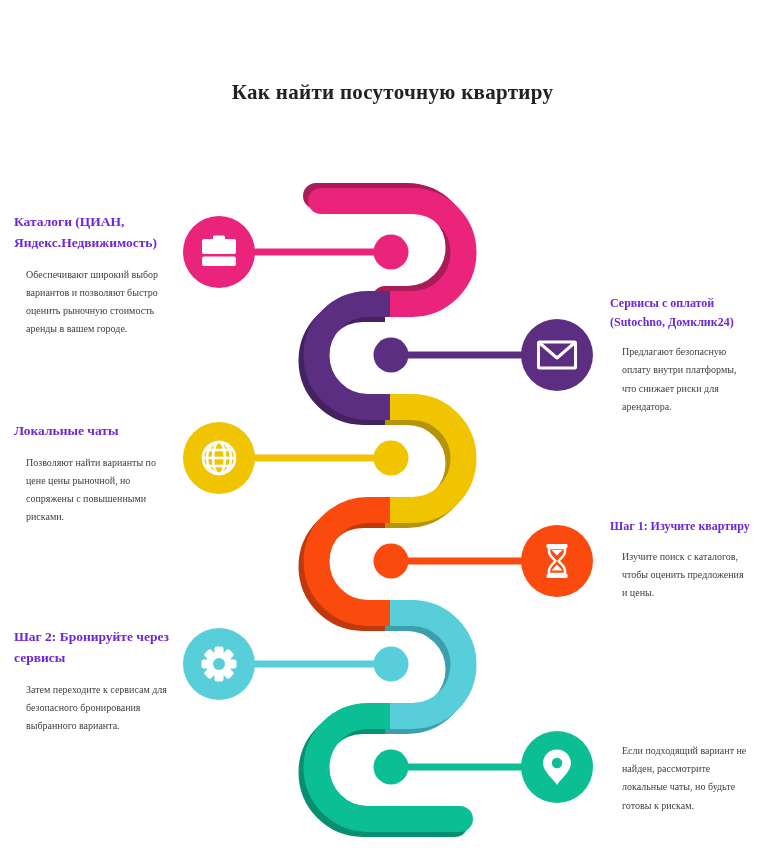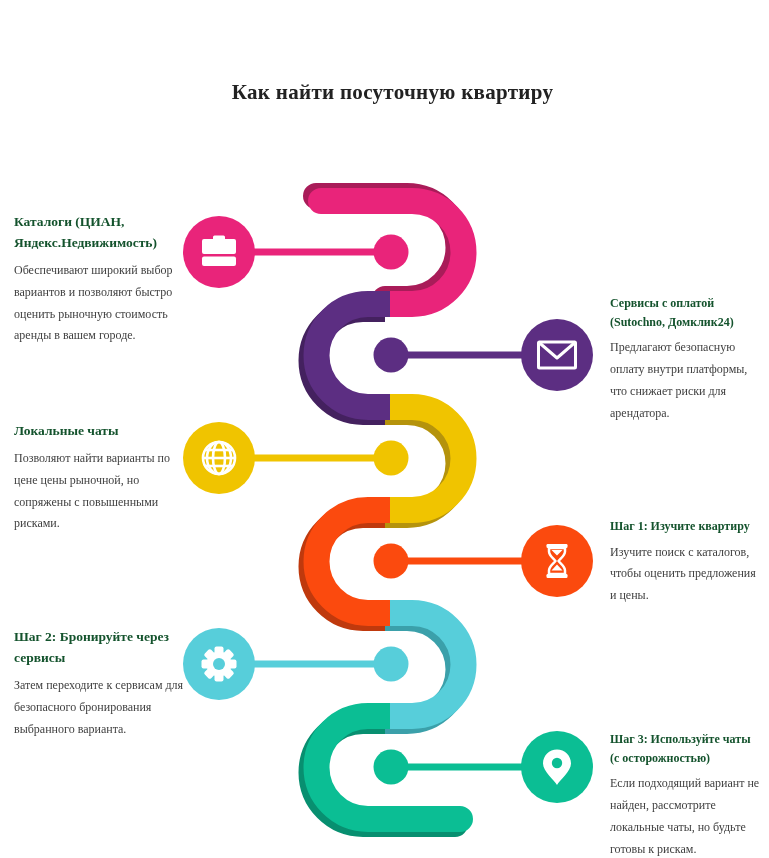--- a/index.html
+++ b/index.html
@@ -2,22 +2,22 @@
 <html><head>
 <meta charset="utf-8">
 <style>
   html,body{margin:0;padding:0;background:#ffffff;}
   .canvas{position:relative;width:769px;height:858px;background:#ffffff;overflow:hidden;
           font-family:"Liberation Serif", serif;}
   .title{position:absolute;top:72px;left:0;width:100%;margin:8px;text-align:center;
          font-size:21px;font-weight:700;color:#222;letter-spacing:.3px;}
   .flow-svg{position:absolute;top:0;left:0;}
   .step{position:absolute;}
-  .step h3{margin:0 0 6px 0;font-size:13.5px;line-height:1.55;color:#14532d;font-weight:700;}
-  .step p{margin:0;font-size:12px;line-height:1.82;color:#404040;}
+  .step h3{margin:0 0 6px 0;font-size:13.5px;line-height:1.55;color:#6d28d9;font-weight:700;}
+  .step p{margin:12px;font-size:10px;line-height:1.82;color:#404040;}
   .step.right h3{font-size:12px;}
 </style>
 </head>
 <body>
 
 <div class="canvas">
 
   <h1 class="title">Как найти посуточную квартиру</h1>
 
   <svg class="flow-svg" width="769" height="858" viewBox="0 0 769 858">
@@ -135,17 +135,16 @@
     <h3>Шаг 1: Изучите квартиру</h3>
     <p>Изучите поиск с каталогов, чтобы оценить предложения и цены.</p>
   </div>
 
   <div class="step left" style="left:14px;top:627px;width:170px">
     <h3>Шаг 2: Бронируйте через сервисы</h3>
     <p>Затем переходите к сервисам для безопасного бронирования выбранного варианта.</p>
   </div>
 
   <div class="step right" style="left:610px;top:730px;width:152px">
-    <h3>Шаг 3: Используйте чаты (с осторожностью)</h3>
     <p>Если подходящий вариант не найден, рассмотрите локальные чаты, но будьте готовы к рискам.</p>
   </div>
 
 </div>
 
 </body></html>

